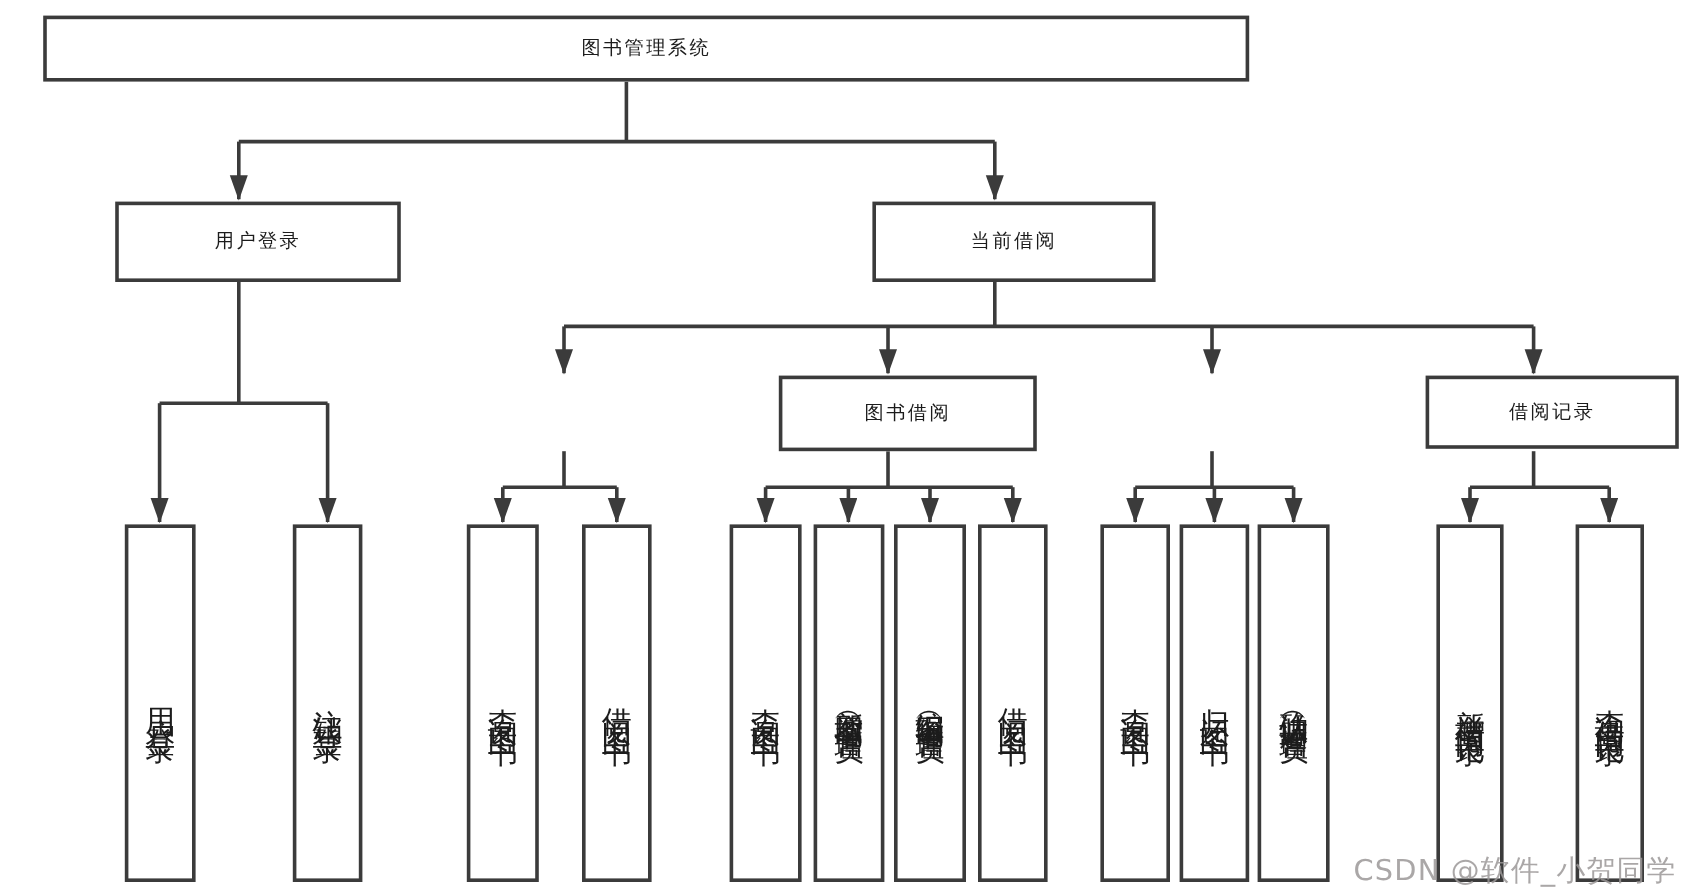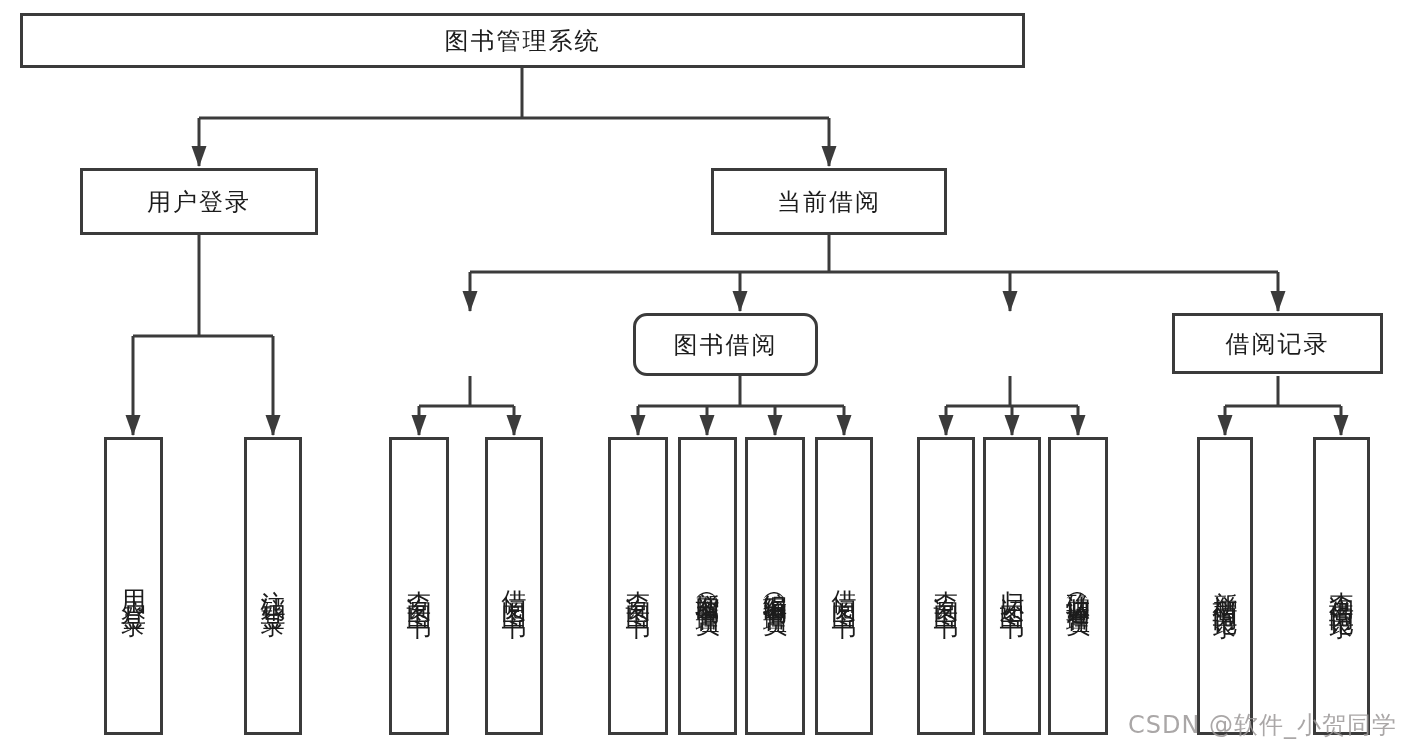--- a/index.html
+++ b/index.html
@@ -12,21 +12,21 @@
   }
   .wires{position:absolute;left:0;top:0;width:1405px;height:747px;}
   .box{
     position:absolute;
     box-sizing:border-box;
     border:3px solid #3b3b3b;
     background:#ffffff;
     display:flex;align-items:center;justify-content:center;
     color:#1c1c1c;
   }
-  .hbox{font-size:24px;letter-spacing:2px;white-space:nowrap;}
+  .hbox{font-size:16px;letter-spacing:2px;white-space:nowrap;margin-left:16px;}
   .leaf{top:437px;height:298px;}
   .leaf .vtxt{
     writing-mode:vertical-rl;
     text-orientation:mixed;
     font-size:25px;
     line-height:1;
   }
   .v4 .vtxt{letter-spacing:8px;}
   .v6 .vtxt{letter-spacing:5px;}
   .v9 .vtxt{letter-spacing:3px;font-size:24px;}
@@ -93,21 +93,21 @@
       <path d="M1225,406 V435" marker-end="url(#arw)"></path>
       <path d="M1341,406 V435" marker-end="url(#arw)"></path>
     </g>
   </svg>
 
   <div class="box hbox" style="left:20px;top:13px;width:1005px;height:55px;">图书管理系统</div>
 
   <div class="box hbox" style="left:80px;top:168px;width:238px;height:67px;">用户登录</div>
   <div class="box hbox" style="left:711px;top:168px;width:236px;height:67px;">当前借阅</div>
 
-  <div class="box hbox" style="left:633px;top:313px;width:185px;height:63px;border-radius:14px;">图书借阅</div>
+  <div class="box hbox" style="left:633px;top:313px;width:215px;height:63px;">图书借阅</div>
   <div class="box hbox" style="left:1172px;top:313px;width:211px;height:61px;">借阅记录</div>
 
   <div class="box leaf v4" style="left:104px;width:59px;">
     <span class="vtxt">用户登录</span>
   </div>
   <div class="box leaf v4" style="left:244px;width:58px;">
     <span class="vtxt">注销登录</span>
   </div>
 
   <div class="box leaf v4" style="left:389px;width:60px;">

